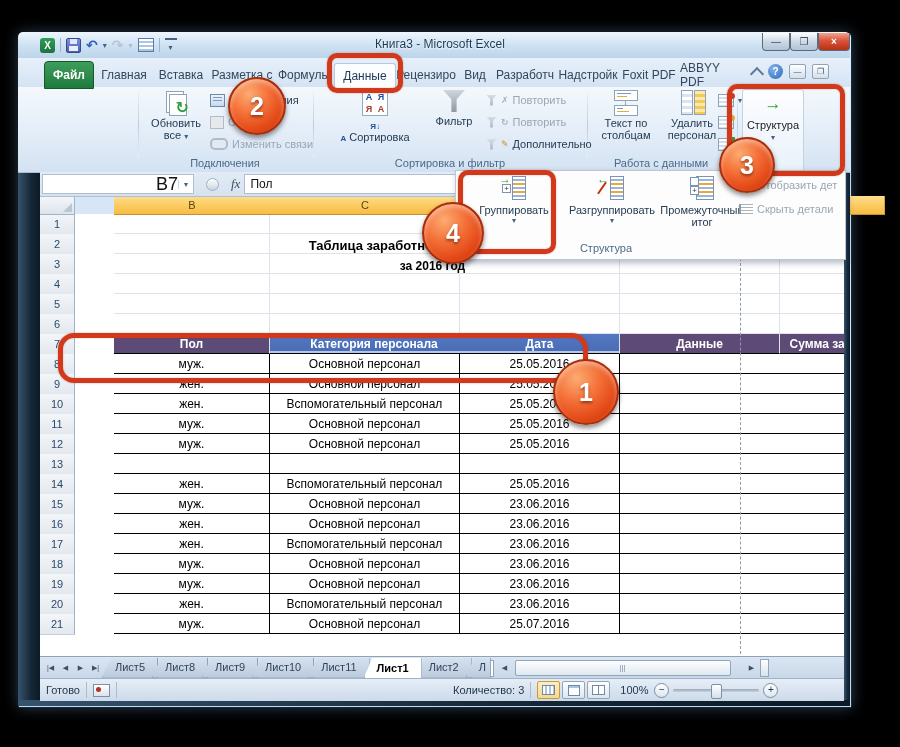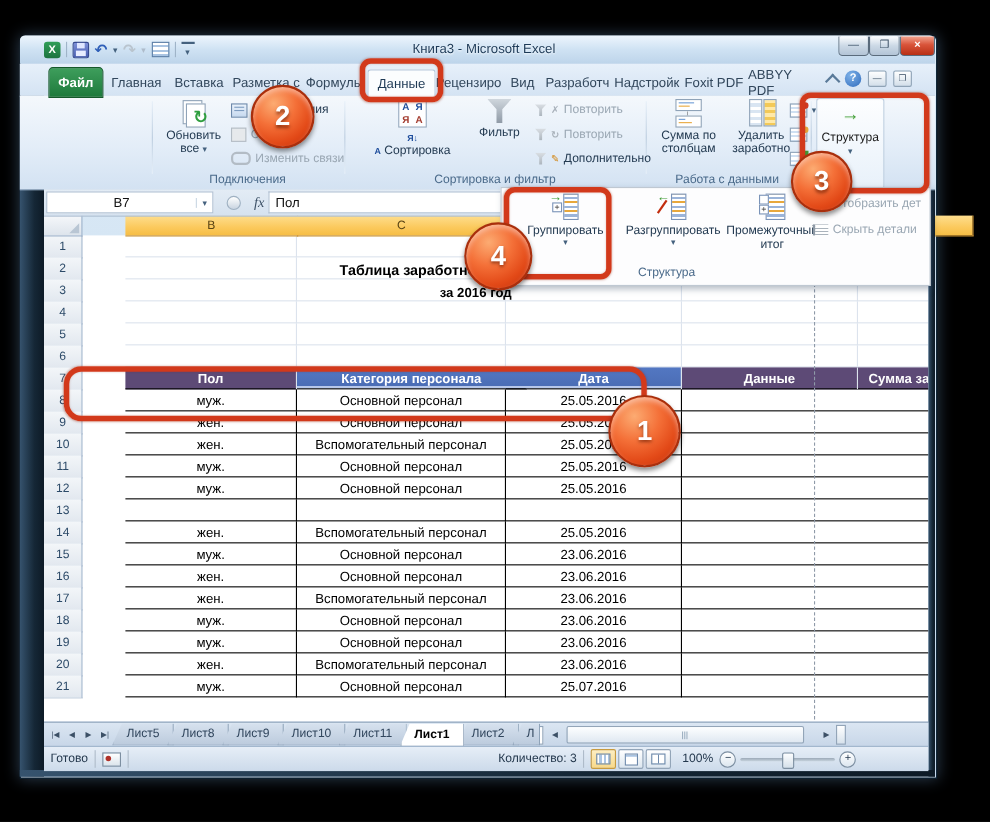--- a/index.html
+++ b/index.html
@@ -90,21 +90,21 @@
   .vld-ico.g:after{background:#3f9c35;border-radius:0;}
   .vld-ico.o:after{background:#e8a83c;}
   .outline-arrow{color:#3f9c35;font-size:17px;font-weight:bold;line-height:18px;text-shadow:0 1px 0 #d9efd4;}
   .struct-btn{position:absolute;left:742px;top:89px;width:60px;height:76px;border:1px solid #c3d2e2;border-radius:3px;
     background:linear-gradient(#fdfeff,#e8f1fa);display:flex;flex-direction:column;align-items:center;padding-top:5px;z-index:6;}
   
   .formula{left:40px;top:172px;width:804px;height:24px;background:linear-gradient(#e3ecf5,#d6e2ef);
     border-bottom:1px solid #aebfd2;display:flex;align-items:center;z-index:5;}
   .namebox{width:150px;height:18px;background:#fff;border:1px solid #aebfd2;margin-left:2px;
     display:flex;align-items:center;}
-  .namebox .v{flex:1;text-align:center;font-size:12px;color:#111;}
+  .namebox .v{flex:1;text-align:right;font-size:18px;color:#111;}
   .namebox .a{width:14px;border-left:1px solid #c9d6e3;color:#44617e;font-size:8px;text-align:center;}
   .fx{font-style:italic;font-family:"Liberation Serif","DejaVu Serif",serif;color:#3c5066;font-size:13px;margin:0 4px;}
   .fcircle{width:11px;height:11px;border-radius:50%;background:linear-gradient(#fff,#c8d4e0);border:1px solid #9fb1c2;margin:0 8px 0 12px;}
   .finput{flex:1;height:18px;background:#fff;border:1px solid #aebfd2;border-right:none;display:flex;align-items:center;
     padding-left:5px;font-size:12px;color:#111;}
   
   .colheads{left:40px;top:196px;width:804px;height:18px;z-index:3;}
   .corner{position:absolute;left:0;top:0;width:34px;height:18px;background:linear-gradient(#f5f7fa,#dde4ec);
     border:1px solid #9fb4cb;border-top:none;border-left:none;}
   .corner:after{content:"";position:absolute;right:2px;bottom:2px;border-left:9px solid transparent;border-bottom:9px solid #b9c6d4;}
@@ -295,28 +295,28 @@
       <span class="t" style="top:0;">
           <i class="b" style="top:2px;width:14px;"></i>
           <i style="top:5px;width:10px;"></i>
         </span>
       <span class="ttc-arrow">↓</span>
       <span class="t" style="top:15px;">
           <i class="b" style="top:2px;width:6px;"></i>
           <i style="top:5px;width:12px;"></i>
         </span>
     </span>
-    <span class="lbl">Сумма по столбцам</span>
+    <span class="lbl">Текст по столбцам</span>
   </div>
   <div class="bigbtn" style="left:660px;width:64px;">
     <span class="dup-ico">
       <span class="c" style="left:2px;"></span>
         <span class="c h" style="left:15px;"></span>
     </span>
-    <span class="lbl">Удалить заработно</span>
+    <span class="lbl">Удалить персонал</span>
   </div>
   <div class="smallbtn" style="left:718px;top:91px;">
       <span class="vld-ico"></span>
       <span class="dd-sm">▾</span>
     </div>
   <div class="smallbtn" style="left:718px;top:113px;">
       <span class="vld-ico o"></span>
     </div>
   <div class="smallbtn" style="left:718px;top:135px;">
       <span class="vld-ico g"></span>

